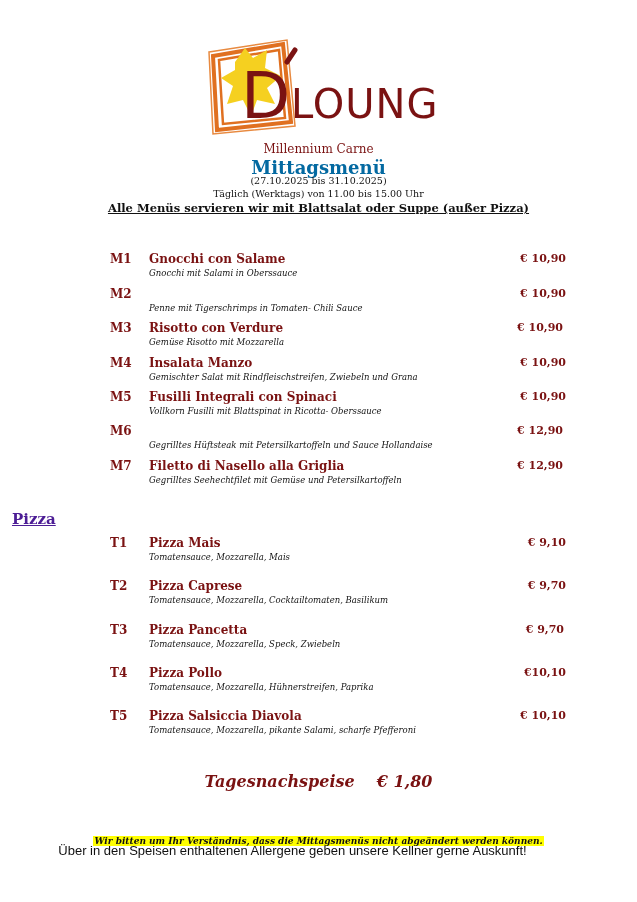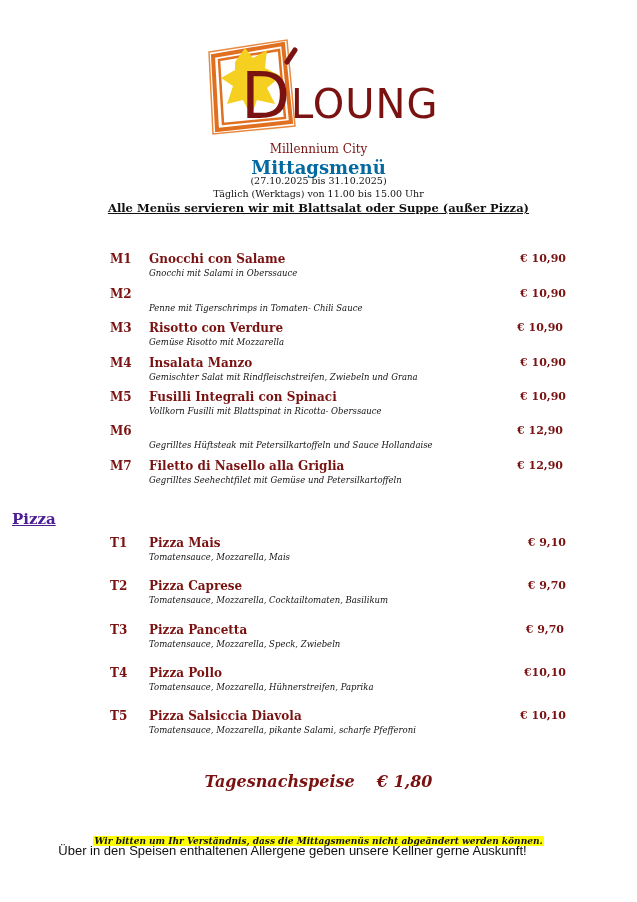--- a/index.html
+++ b/index.html
@@ -38,21 +38,21 @@
       <path d="M14 22 L74 12 L80 80 L18 86 Z" stroke-width="2.5"></path>
       <path d="M4 14 L82 2 L90 88 L8 96 Z" stroke-width="1.5" stroke="#e88a40"></path>
     </g>
     <path d="M30 24 L40 10 L48 20 L62 12 L60 30 L76 38 L62 50 L70 66 L52 62 L46 78 L38 62 L22 66 L28 48 L16 40 L30 32 Z" fill="#f5d020"></path>
     <text x="36" y="80" font-family="DejaVu Sans, sans-serif" font-size="64" fill="#7a1212">D</text>
     <path d="M82 24 L90 12" stroke="#7a1212" stroke-width="5" stroke-linecap="round"></path>
     <text x="86" y="80" font-family="DejaVu Sans, sans-serif" font-size="40" fill="#7a1212" letter-spacing="1">LOUNGE</text>
   </svg>
 </div>
 
-<div class="hdr hdr-city">Millennium City</div>
+<div class="hdr hdr-city">Millennium Carne</div>
 <div class="hdr hdr-title">Mittagsmenü</div>
 <div class="hdr hdr-dates">(27.10.2025 bis 31.10.2025)</div>
 <div class="hdr hdr-hours">Täglich (Werktags) von 11.00 bis 15.00 Uhr</div>
 <div class="hdr hdr-note">Alle Menüs servieren wir mit Blattsalat oder Suppe (außer Pizza)</div>
 
 <div class="item" style="top:252px">
   <span class="code">M1</span>
   <span class="name">Gnocchi con Salame</span>
   <span class="desc">Gnocchi mit Salami in Oberssauce</span>
   <span class="price">€ 10,90</span>

